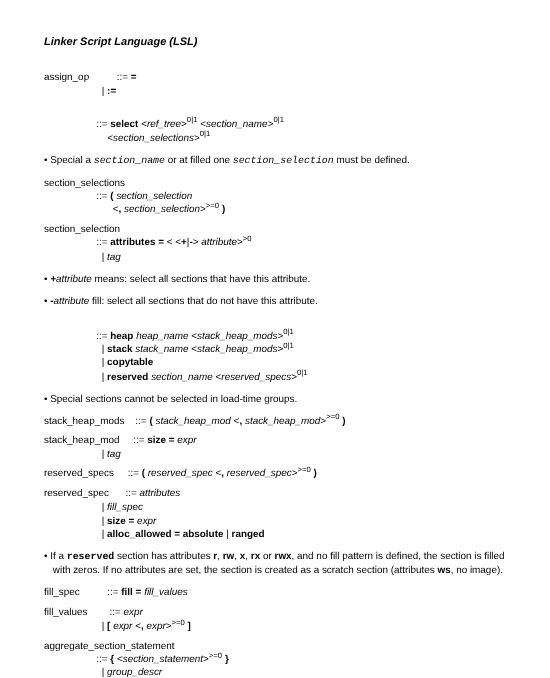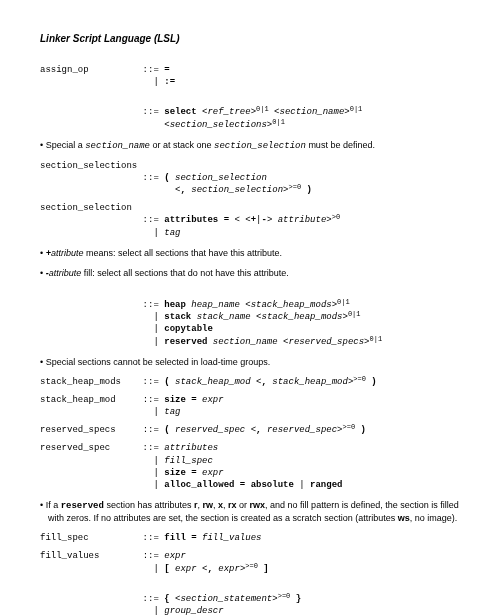--- a/index.html
+++ b/index.html
@@ -14,21 +14,21 @@
     background: #fff;
   }
   .header {
     text-align: left;
     font-weight: bold;
     font-style: italic;
     font-size: 10px;
     margin-bottom: 18px;
   }
   .grammar {
-    font-family: Liberation Mono, monospace;
+    font-family: Liberation Sans, sans-serif;
     font-size: 9px;
     white-space: pre;
     margin: 6px 0;
     line-height: 1.35;
   }
   .note {
     font-size: 9px;
     margin: 8px 0 8px 0;
     padding-left: 8px;
     text-indent: -8px;
@@ -44,21 +44,21 @@
 
 <div class="header">Linker Script Language (LSL)</div>
 
 <div class="grammar"><span>assign_op</span>          ::= <b>=</b>
                      | <b>:=</b></div>
 
 <div class="grammar">
                    ::= <b>select</b> &lt;<i>ref_tree</i>&gt;<sup>0|1</sup> &lt;<i>section_name</i>&gt;<sup>0|1</sup>
                        &lt;<i>section_selections</i>&gt;<sup>0|1</sup></div>
 
-<div class="note"><span>• Special a </span><span class="mono ital">section_name</span><span> or at stack one </span><span class="mono ital">section_selection</span><span> must be defined.</span></div>
+<div class="note"><span>• Special a </span><span class="mono ital">section_name</span><span> or at filled one </span><span class="mono ital">section_selection</span><span> must be defined.</span></div>
 
 <div class="grammar"><span>section_selections</span>
                    ::= <b>(</b> <i>section_selection</i>
                          &lt;<b>,</b> <i>section_selection</i>&gt;<sup>&gt;=0</sup> <b>)</b></div>
 
 <div class="grammar"><span>section_selection</span>
                    ::= <b>attributes =</b> &lt; &lt;<b>+</b>|<b>-</b>&gt; <i>attribute</i>&gt;<sup>&gt;0</sup>
                      | <i>tag</i></div>
 
 <div class="note"><span>• </span><span class="ital"><b>+</b>attribute</span><span> means: select all sections that have this attribute.</span></div>
@@ -85,15 +85,15 @@
                      | <b>size =</b> <i>expr</i>
                      | <b>alloc_allowed = absolute</b> | <b>ranged</b></div>
 
 <div class="note"><span>• If a </span><span class="mono"><b>reserved</b></span><span> section has attributes </span><b>r</b><span>, </span><b>rw</b><span>, </span><b>x</b><span>, </span><b>rx</b><span> or </span><b>rwx</b><span>, and no fill pattern is defined, the section is filled with zeros. If no attributes are set, the section is created as a scratch section (attributes </span><b>ws</b><span>, no image).</span></div>
 
 <div class="grammar"><span>fill_spec</span>          ::= <b>fill =</b> <i>fill_values</i></div>
 
 <div class="grammar"><span>fill_values</span>        ::= <i>expr</i>
                      | <b>[</b> <i>expr</i> &lt;<b>,</b> <i>expr</i>&gt;<sup>&gt;=0</sup> <b>]</b></div>
 
-<div class="grammar">
+<div class="grammar"><span>aggregate_section_statement</span>
                    ::= <b>{</b> &lt;<i>section_statement</i>&gt;<sup>&gt;=0</sup> <b>}</b>
                      | <i>group_descr</i></div>
 
 </body></html>

